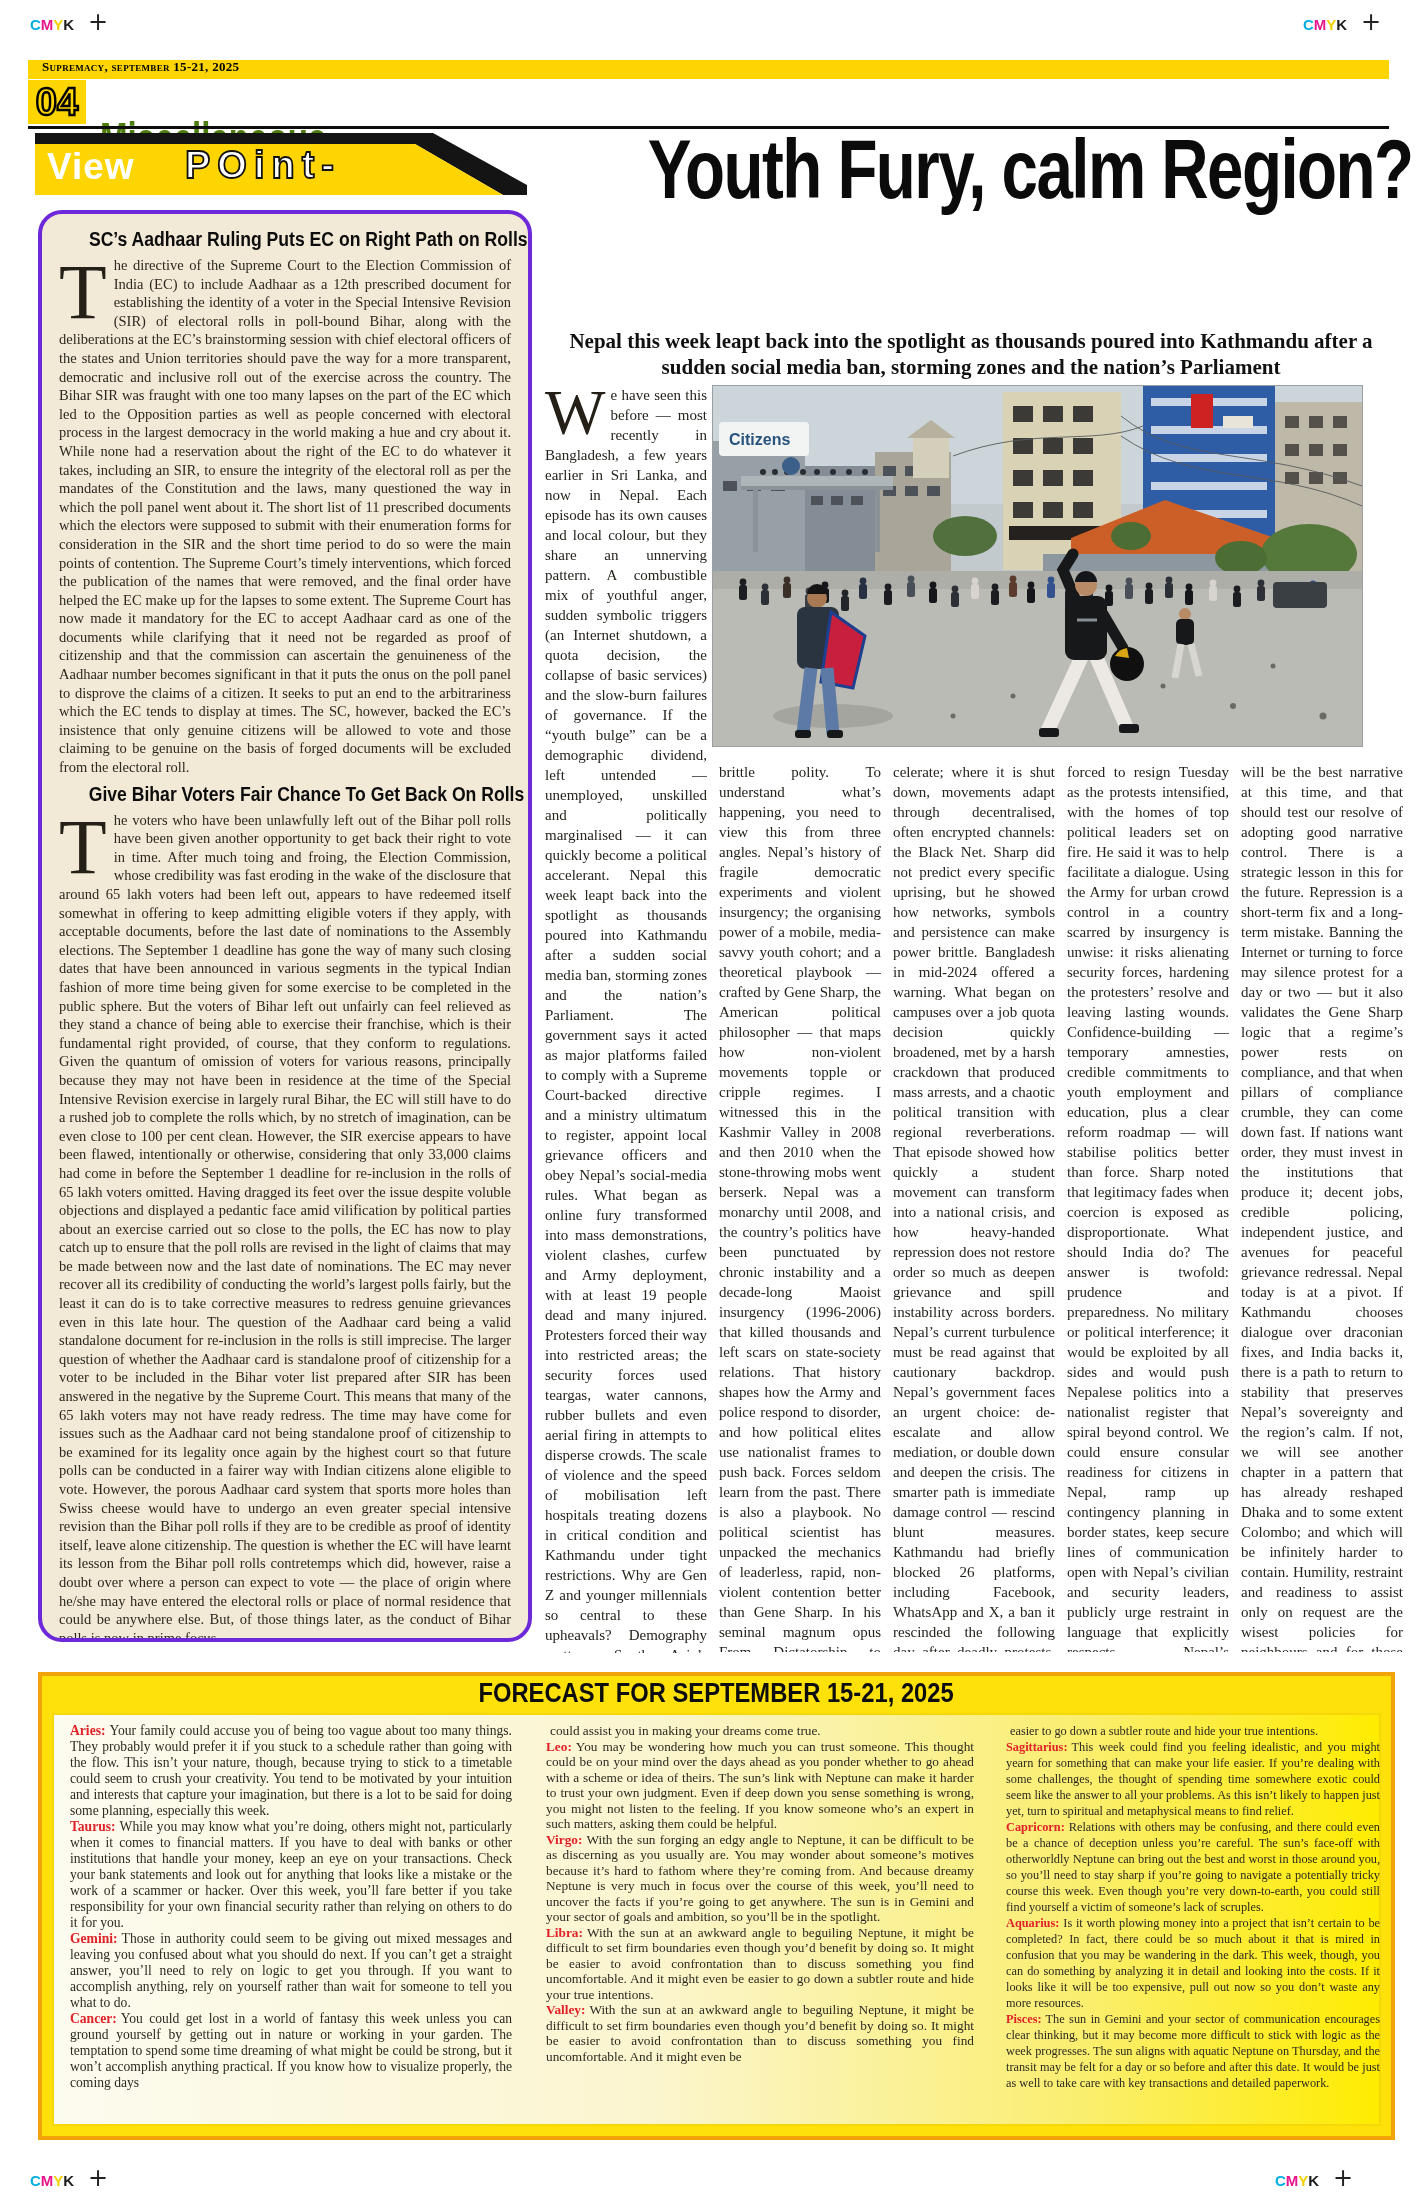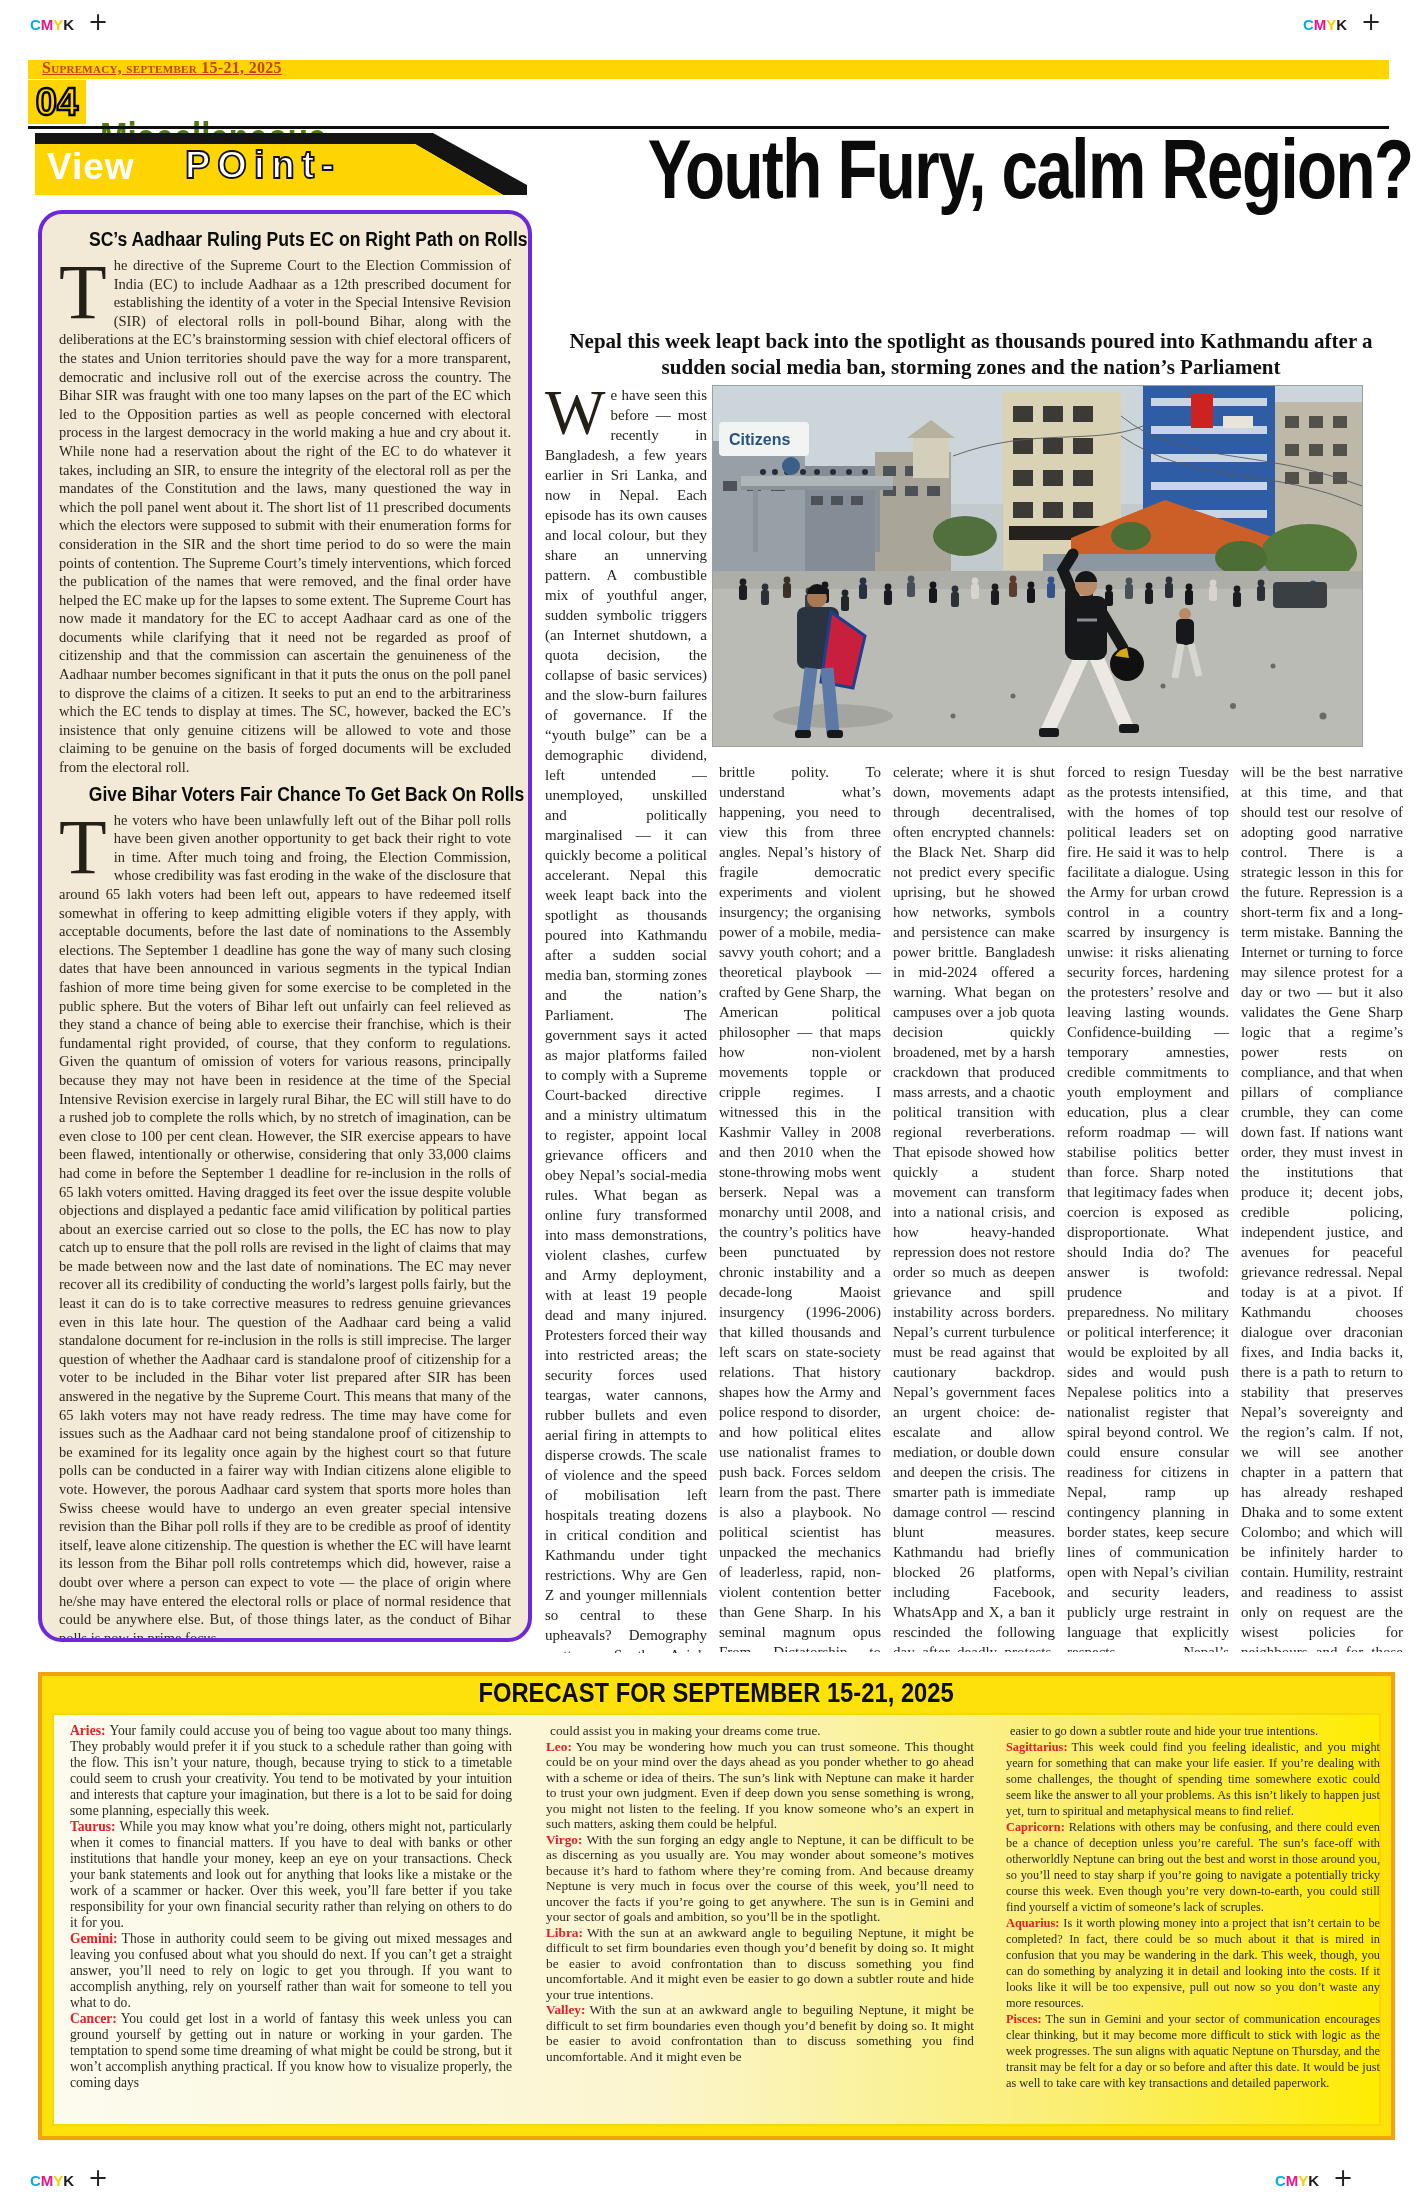--- a/index.html
+++ b/index.html
@@ -4,21 +4,21 @@
 <style>
   html,body{margin:0;padding:0;background:#ffffff;}
   #page{position:relative;width:1417px;height:2210px;background:#fff;font-family:"Liberation Serif",serif;color:#1c1a16;overflow:hidden;}
   .abs{position:absolute;}
   
   .reg{font-family:"Liberation Sans",sans-serif;font-weight:bold;font-size:15px;letter-spacing:0;}
   .reg .c{color:#00aee0;} .reg .m{color:#e8168c;} .reg .y{color:#f2d200;} .reg .k{color:#1c1c1c;}
   .regplus{font-family:"DejaVu Sans",sans-serif;font-weight:400;font-size:24px;color:#222;}
   
   .datebar{left:28px;top:60px;width:1361px;height:19px;background:#fed500;}
-  .dateline{left:42px;top:59px;font-variant:small-caps;font-weight:bold;font-size:16px;color:#c2410c;letter-spacing:.3px;text-decoration:underline;}
+  .dateline{left:42px;top:59px;font-variant:small-caps;font-weight:bold;font-size:13px;color:#000000;letter-spacing:.3px;}
   .pagenumbox{left:28px;top:80px;width:58px;height:44px;background:#fed500;display:flex;align-items:center;justify-content:center;}
   .pagenum{font-family:"Liberation Sans",sans-serif;font-weight:bold;font-size:38px;color:#fed500;-webkit-text-stroke:2.4px #000;}
   .sectitle{left:100px;top:76px;font-family:"Liberation Sans",sans-serif;font-weight:bold;font-size:46px;color:#4d7c0f;white-space:nowrap;margin-top:36px;}
   .sq{display:inline-block;transform:scaleX(.72);transform-origin:0 50%;}
   .rule{left:28px;top:126px;width:1361px;height:3px;background:#0d0d0d;}
   
   .mast{left:35px;top:133px;width:492px;height:62px;}
   .mast svg{display:block;}
   .mastview{left:47px;top:146px;font-family:"Liberation Sans",sans-serif;font-weight:bold;font-size:37px;color:#fff;letter-spacing:1px;}
   .mastpoint{left:185px;top:144px;font-family:"Liberation Sans",sans-serif;font-weight:bold;font-size:38px;color:#fff;-webkit-text-stroke:1.8px #111;letter-spacing:7px;}

